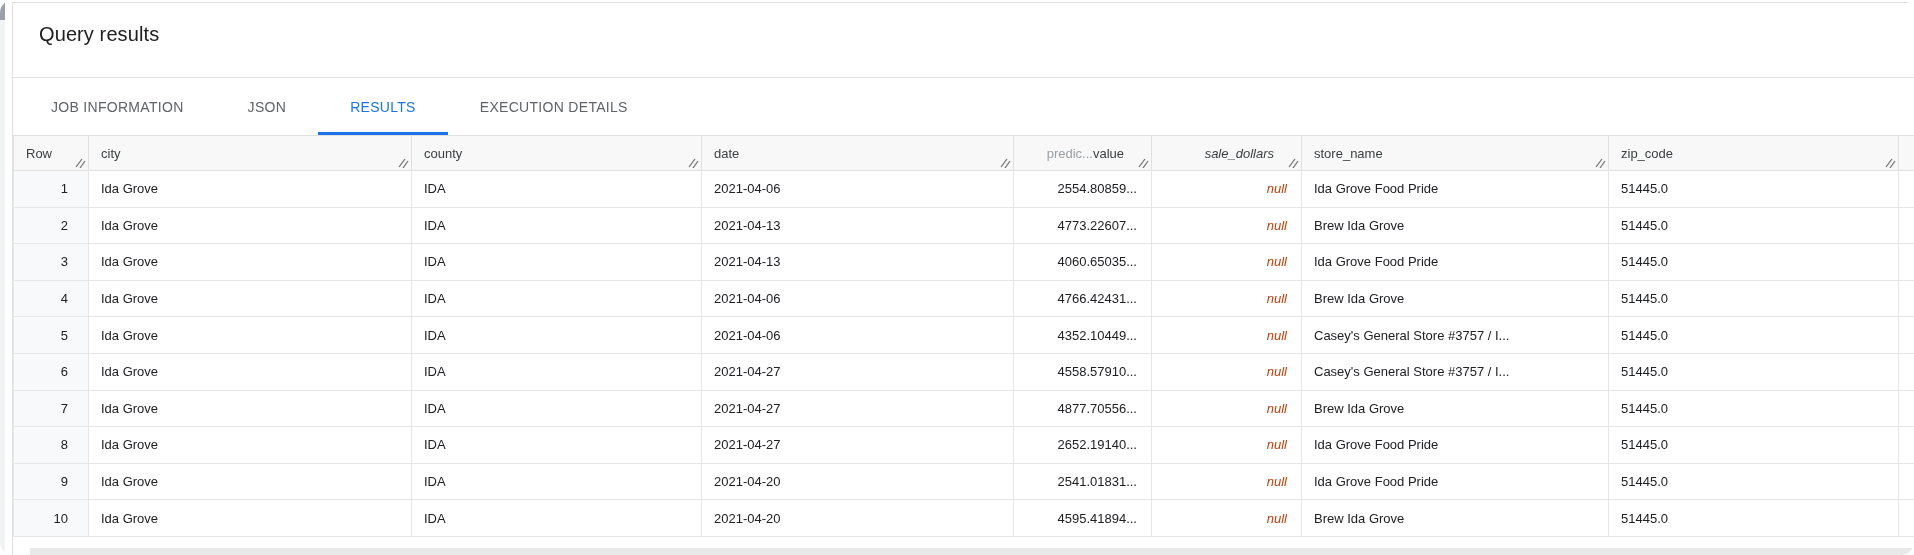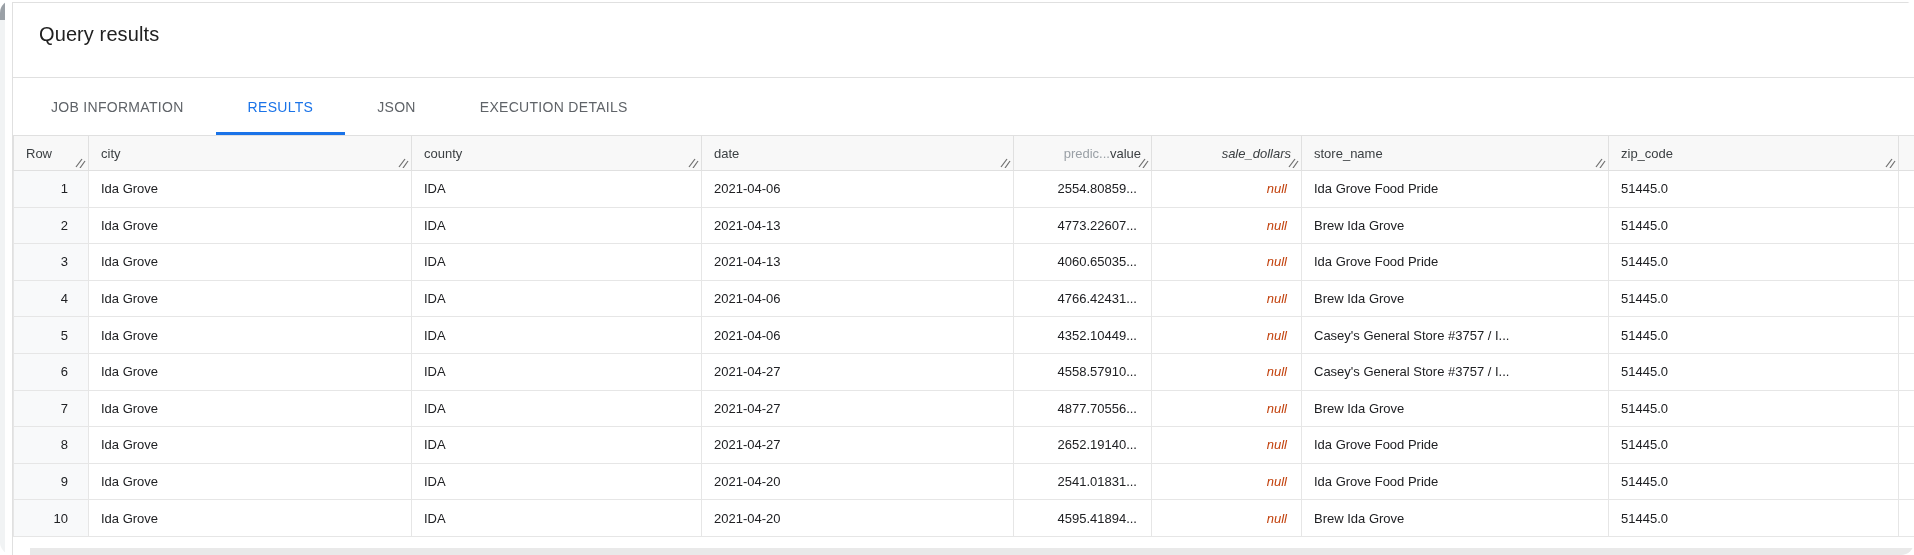--- a/index.html
+++ b/index.html
@@ -47,21 +47,21 @@
   
   table.results {
     border-collapse:collapse; table-layout:fixed; width:1902px;
     font-size:13px;
   }
   .results th {
     background:#f8f8f8; height:35px; font-weight:500; color:#3c4043;
     text-align:left; padding:0 12px; border:1px solid #e0e0e0;
     position:relative; overflow:hidden; white-space:nowrap;
   }
-  .results th.h-right { text-align:right; padding-right:10px; }
+  .results th.h-right { text-align:right; padding-right:27px; }
   .results th .muted { color:#9aa0a6; font-weight:400; }
   .resize-icon { position:absolute; right:2px; bottom:2px; width:12px; height:12px; cursor:col-resize; }
   .resize-icon svg { display:block; }
   .results td {
     height:36.6px; padding:0 12px; border:1px solid #e6e6e6;
     background:#fff; white-space:nowrap; overflow:hidden; text-overflow:clip;
     color:#202124;
   }
   .results td.rownum {
     background:#f8f9fa; text-align:right; padding-right:20px; border-color:#e6e6e6;
@@ -89,27 +89,27 @@
   <div class="panel">
 
     <div class="panel-header">
       <h1 class="panel-title">Query results</h1>
     </div>
 
     <div class="tabbar">
         <div class="tab">
           <span>JOB INFORMATION</span>
         </div>
+        <div class="tab">
+          <span>JSON</span>
+        </div>
         <div class="tab active">
           <span>RESULTS</span>
         </div>
         <div class="tab">
-          <span>JSON</span>
-        </div>
-        <div class="tab">
           <span>EXECUTION DETAILS</span>
         </div>
       </div>
 
     <table class="results">
       <thead>
           <tr>
             <th style="width: 75px;"><span>Row</span><span class="resize-icon">
                 <svg width="12" height="12" viewBox="0 0 12 12" fill="none" stroke="#6f6f6f" stroke-width="1.2">
                   <path d="M2 11 L8 3"></path>

